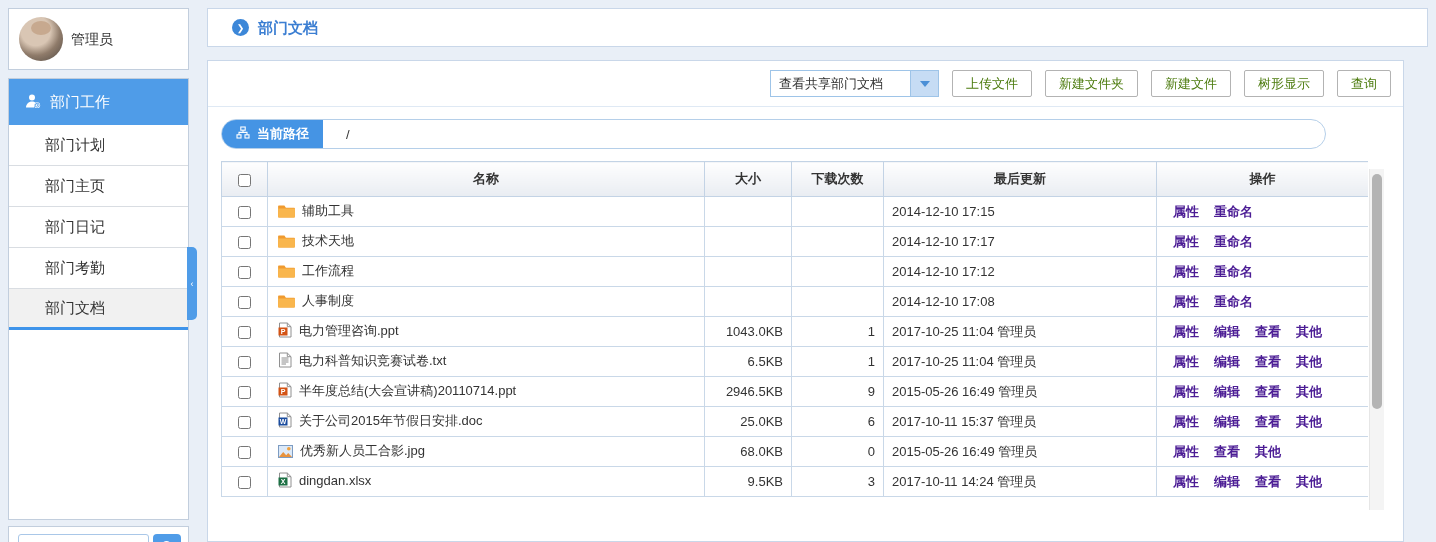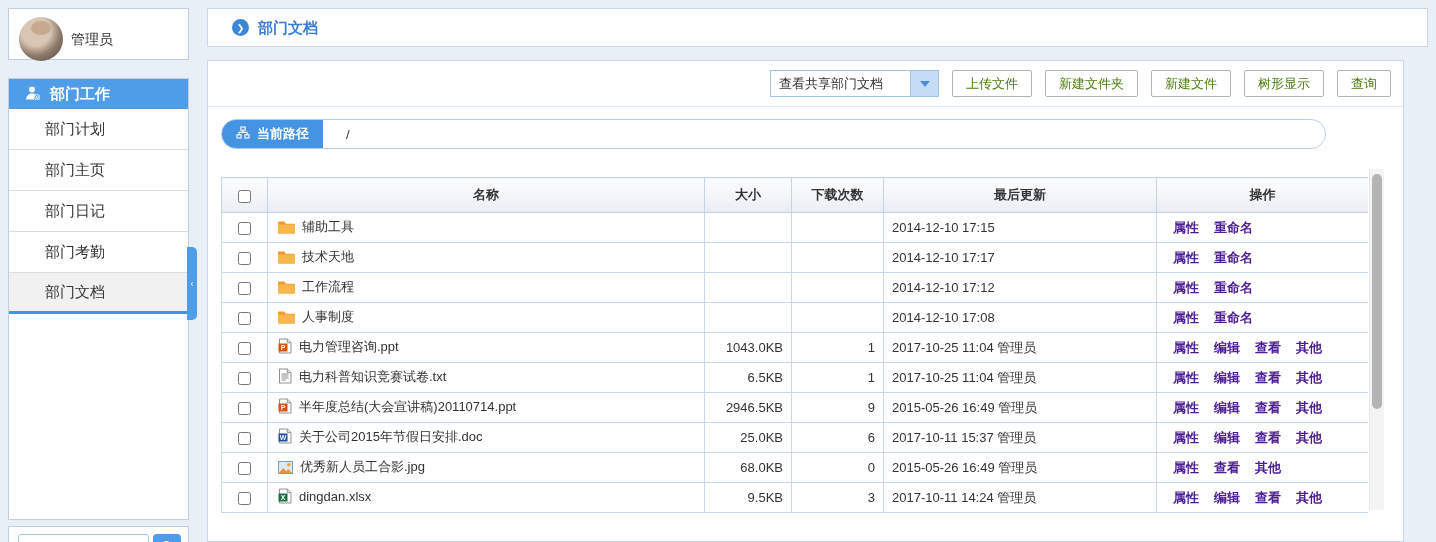--- a/index.html
+++ b/index.html
@@ -6,28 +6,28 @@
   html,body { width:1436px; height:542px; overflow:hidden; }
   body {
     position:relative;
     background:#e9eff7;
     font-family:"Liberation Sans", sans-serif;
     color:#333;
   }
   .panel { position:absolute; background:#fff; border:1px solid #c2cedd; }
 
   
-  .user-panel { left:8px; top:8px; width:181px; height:52px;text-align:center; }
+  .user-panel { left:8px; top:8px; width:181px; height:62px;text-align:center; }
   .avatar { position:absolute; left:10px; top:8px; width:44px; height:44px; border-radius:50%;
     background:radial-gradient(circle at 38% 32%, #d9c6b4 0 36%, #8f7b6a 60%, #4c453f 100%); overflow:hidden; }
   .avatar:after{ content:""; position:absolute; left:12px; top:4px; width:20px; height:14px; border-radius:50%; background:#c7a98f; }
   .user-name { position:absolute; left:62px; top:22px; font-size:14px; }
 
   .menu-panel { left:8px; top:78px; width:181px; height:442px; }
-  .menu-root { height:30px; background:var(--primary,#4f9ce8); color:#fff; font-size:15px; font-weight:bold;
+  .menu-root { height:46px; background:var(--primary,#4f9ce8); color:#fff; font-size:15px; font-weight:normal;
     display:flex; align-items:center; padding-left:16px; gap:9px; }
   .menu-item { height:41px; line-height:40px; padding-left:36px; font-size:15px; color:#333;
     border-bottom:1px solid #d9dde2; background:#fff; cursor:pointer; }
   .menu-item.active { background:#f1f1f1; border-bottom:3px solid #3f94ea; line-height:38px; }
 
   .collapse-tab { position:absolute; left:187px; top:247px; width:10px; height:73px; background:#4f9ce8;
     border-radius:0 5px 5px 0; color:#fff; font-size:9px; display:flex; align-items:center; justify-content:center; cursor:pointer; }
 
   .search-panel { left:8px; top:526px; width:181px; height:44px; }
   .search-input { position:absolute; left:9px; top:7px; width:131px; height:27px; border:1px solid #a9c7e8;
@@ -54,21 +54,21 @@
   .vs-arrow i { width:0; height:0; border-left:5px solid transparent; border-right:5px solid transparent; border-top:6px solid #4a8fd6; }
   .tb-btn { height:27px; border:1px solid #b3b3b3; border-radius:2px; background:#fff; padding:0 13px;
     font-size:13px; color:#4d7c0f; cursor:pointer; font-family:inherit; }
 
   .path-row { margin:12px 0 0 13px; width:1105px; height:30px; border:1px solid #b5cfe9;
     border-radius:15px; display:flex; align-items:stretch; background:#fff;gap:9px; }
   .path-pill { background:#4594e4; border-radius:14px 0 0 14px; color:#fff; font-size:13px; font-weight:bold;
     display:flex; align-items:center; gap:7px; padding:0 14px; }
   .path-value { display:flex; align-items:center; padding-left:14px; font-size:13px; color:#333; }
 
-  .table-wrap { margin:28px 0 0 13px; width:1147px; height:339px; overflow:hidden; }
+  .table-wrap { margin:12px 0 0 13px; width:1147px; height:339px; overflow:hidden; }
   table { border-collapse:collapse; width:1147px; table-layout:fixed; }
   th { height:35px; background:linear-gradient(#fefefe,#e9edf2); border:1px solid #c3d3e5;
     font-size:13px; font-weight:bold; color:#333; text-align:center; }
   td { height:30px; border:1px solid #c9d8e8; font-size:13px; color:#333; background:#fff;
     padding:0 8px; white-space:nowrap; overflow:hidden; }
   td.c-check, th.c-check { text-align:center; padding:0; }
   input[type=checkbox]{ width:13px; height:13px; vertical-align:middle; cursor:pointer; }
   td.c-name { padding-left:10px; }
   td.c-name .ficon { display:inline-block; vertical-align:-3px; margin-right:7px; }
   td.c-size, td.c-dl { text-align:right; }

